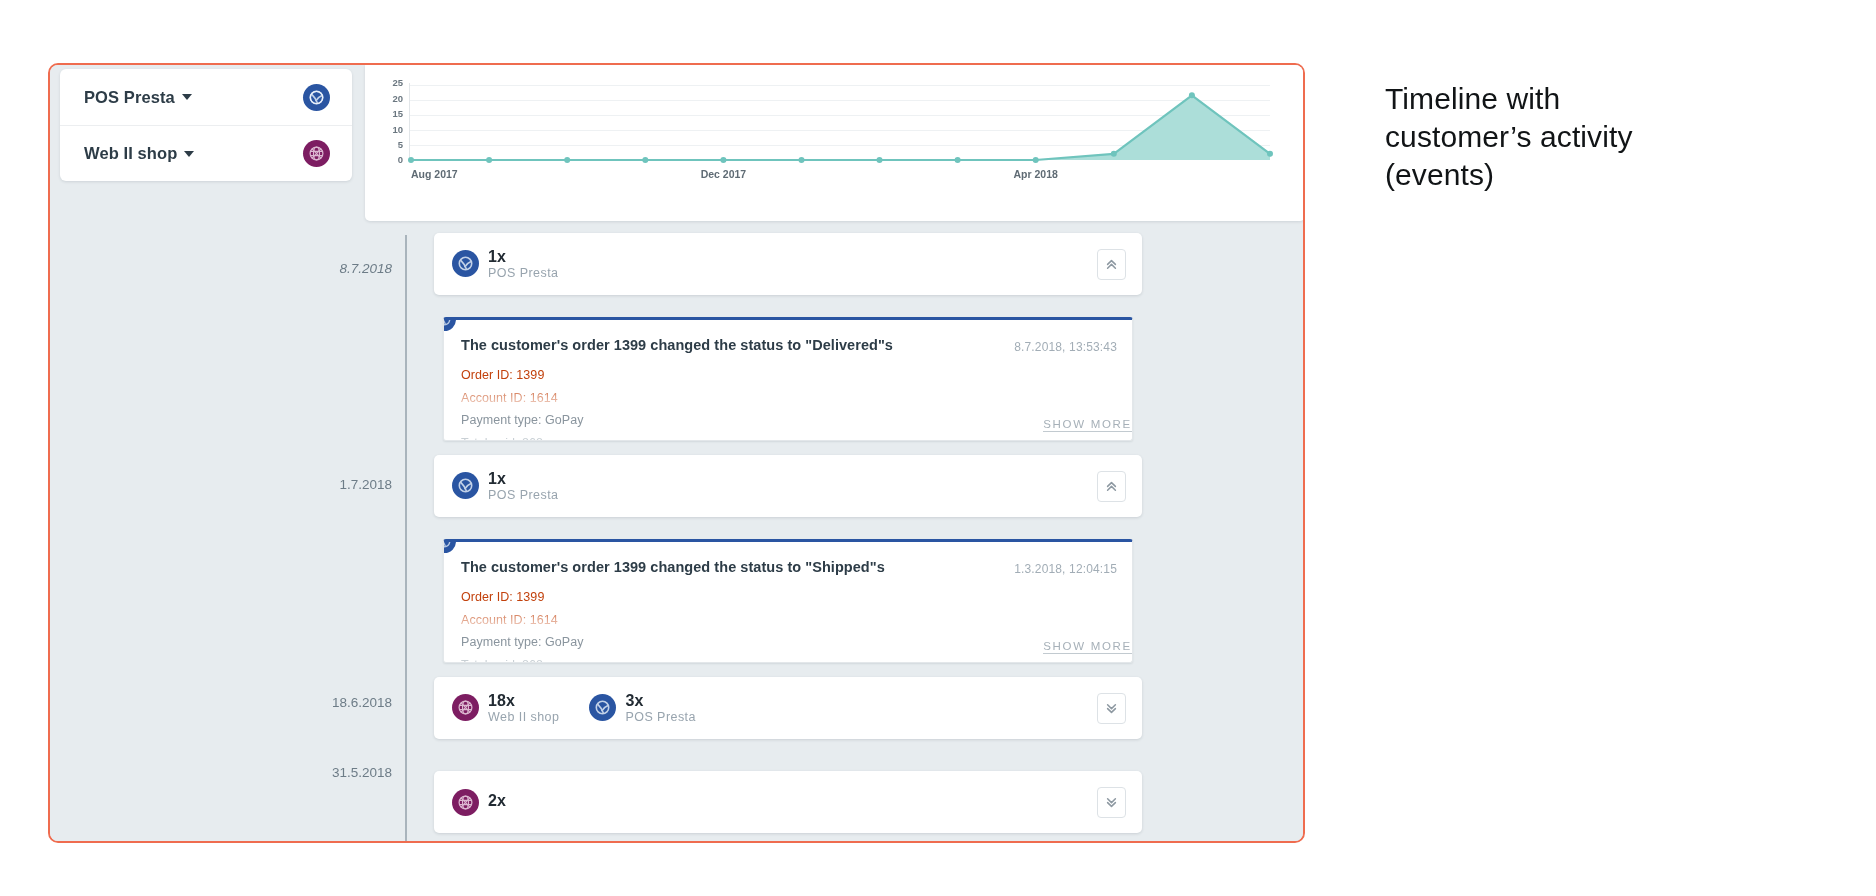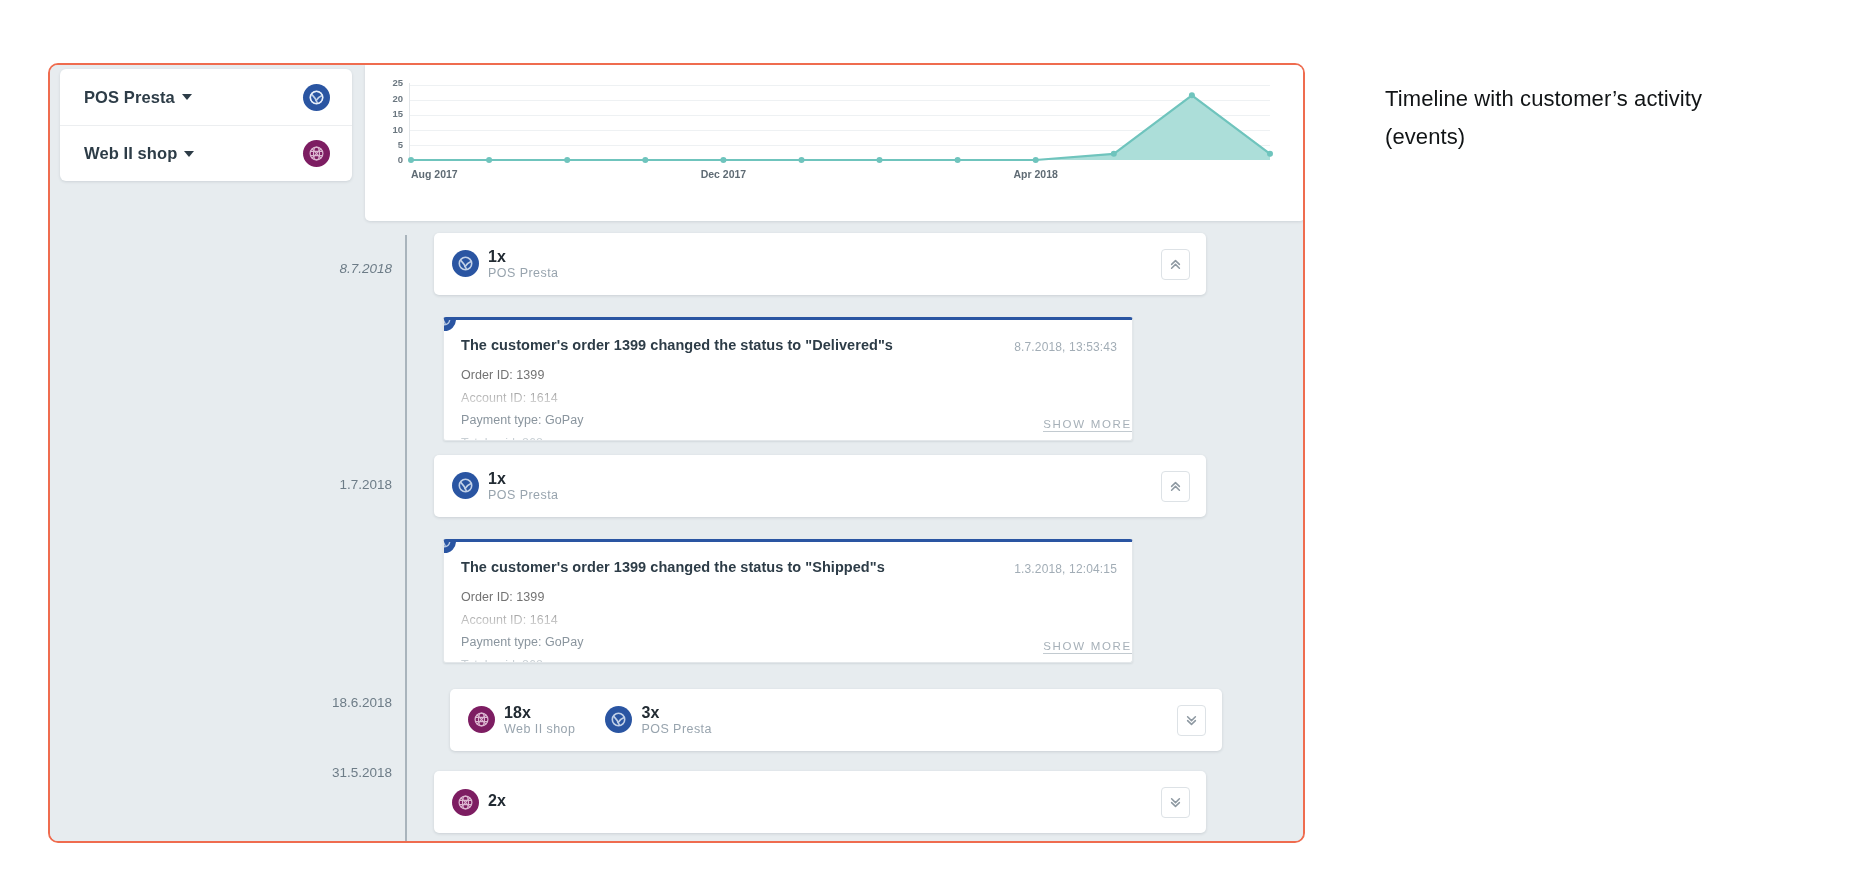--- a/index.html
+++ b/index.html
@@ -142,21 +142,21 @@
     text-align: right;
     font-size: 13.5px;
     color: #6d7c87;
     white-space: nowrap;
   }
 
   
   .summary-card {
     position: absolute;
     left: 72px;
-    width: 772px;
+    width: 708px;
     height: 62px;
     background: #ffffff;
     border-radius: 5px;
     box-shadow: 0 1px 3px rgba(30,45,60,0.14);
     box-sizing: border-box;
     display: flex;
     align-items: center;
     padding: 0 16px 0 18px;
   }
   .badge-group {
@@ -240,21 +240,21 @@
     color: #a2adb6;
     white-space: nowrap;
     padding-top: 3px;
     letter-spacing: 0.15px;
   }
   .event-meta {
     padding: 10px 0 0 17px;
   }
   .meta-line {
     font-size: 12.5px;
-    color: #737373;
+    color: #c2410c;
     line-height: 22.5px;
     letter-spacing: 0.05px;
   }
   .meta-line.m3 { color: #8a959e; }
   .meta-line.m4 { color: #c9d0d5; }
   .show-more-wrap {
     position: absolute;
     left: 0;
     bottom: 8px;
     width: 100%;
@@ -276,21 +276,21 @@
     background: linear-gradient(to bottom, rgba(255,255,255,0), #ffffff);
     pointer-events: none;
   }
 
   
   #annotation {
     position: absolute;
     left: 1385px;
     top: 80px;
     width: 330px;
-    font-size: 22px;
+    font-size: 30px;
     line-height: 38px;
     color: #111416;
     letter-spacing: 0.1px;
   }
 </style>
 </head>
 <body>
 
 <div id="app-frame">
 
@@ -490,21 +490,21 @@
         </div>
         <div class="card-fade"></div>
         <div class="show-more-wrap">
           <span class="show-more">SHOW MORE</span>
         </div>
       </div>
     </div>
 
     <div class="tl-row" style="top:608px;">
       <div class="date-col" style="left:-90px; top:22px; width:134px;">18.6.2018</div>
-      <div class="summary-card" style="top:16px;margin-left:16px;">
+      <div class="summary-card" style="top:4px;">
         <div class="badge-group">
           <span class="badge-avatar ch-purple">
             <svg width="27" height="27" viewBox="0 0 27 27">
               <g fill="none" stroke="#e7c9de" stroke-width="1.2" opacity="0.9">
                 <circle cx="13.5" cy="13.5" r="6.4"></circle>
                 <ellipse cx="13.5" cy="13.5" rx="3" ry="6.4"></ellipse>
                 <path d="M7.4 11.3 H19.6 M7.4 15.7 H19.6"></path>
                 <path d="M9.0 8.6 L18 18.4 M18 8.6 L9.0 18.4"></path>
               </g>
             </svg>

